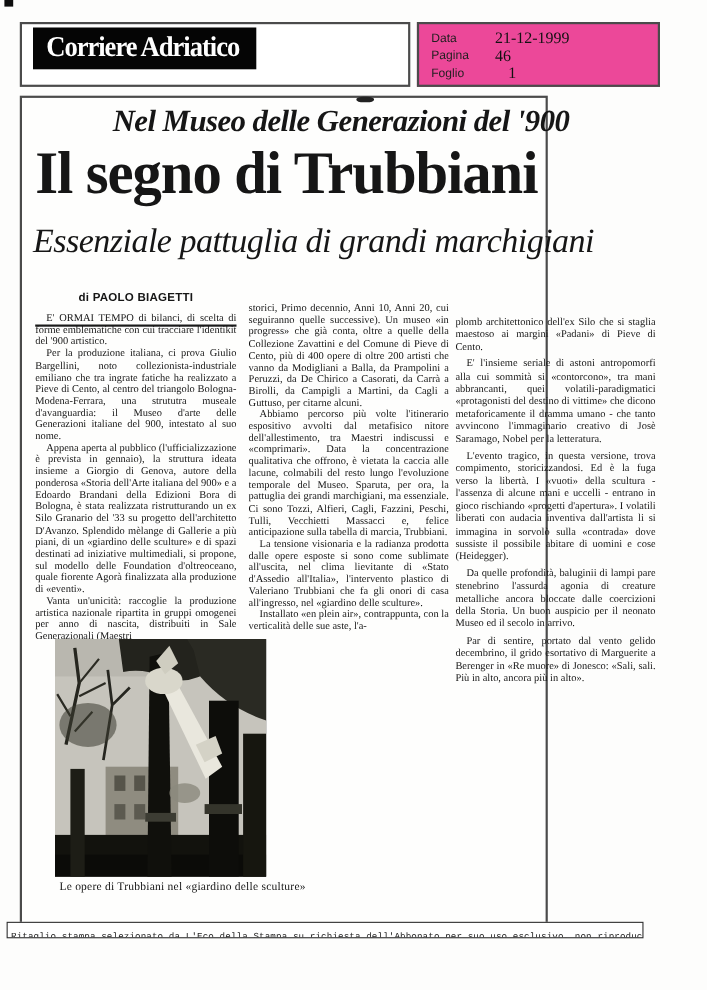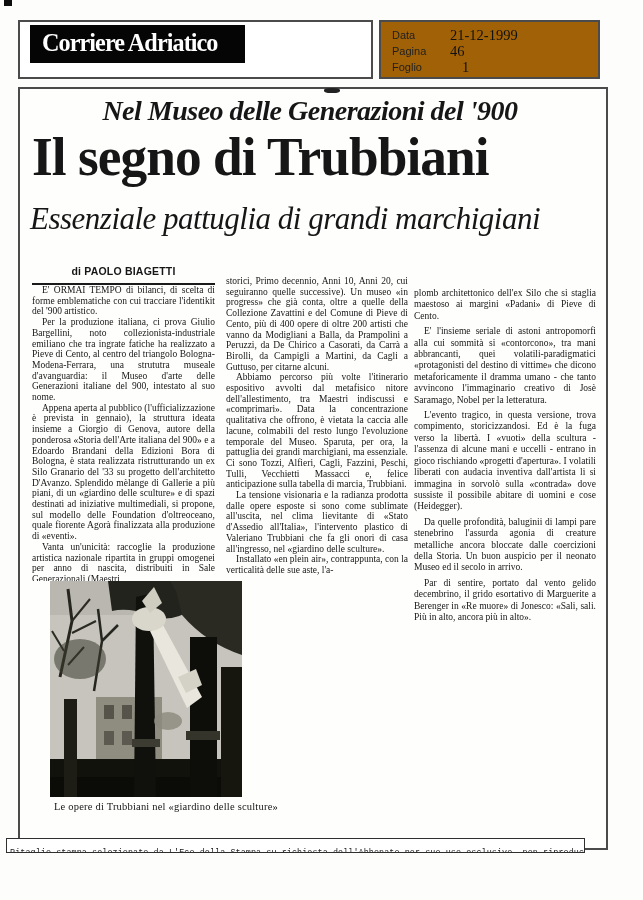--- a/index.html
+++ b/index.html
@@ -4,38 +4,38 @@
 <style>
   * { box-sizing: border-box; margin: 0; padding: 0; }
   html,body { background:#ffffff; }
   body { font-family: "Liberation Serif", serif; color:#161616; }
   .page { position:relative; width:643px; height:900px; background:#fdfdfc; overflow:hidden; }
 
   .corner-mark { position:absolute; left:4px; top:0; width:8px; height:6px; background:#0d0d0d; }
 
   
   .masthead-box { position:absolute; left:18px; top:20px; width:355px; height:59px; border:2px solid #4b4b4b; background:#fff; }
-  .masthead-bar { position:absolute; left:10px; top:3px; background:#050505; padding:3px 14px 5px 12px; }
+  .masthead-bar { position:absolute; left:10px; top:3px; background:#050505; padding:3px 2px 5px 12px; }
   .masthead-bar span { color:#ffffff; font-weight:bold; font-size:26px; letter-spacing:-1px; display:inline-block; transform:scaleX(.93); transform-origin:left center; white-space:nowrap; }
 
-  .meta-box { position:absolute; left:379px; top:20px; width:221px; height:59px; border:2px solid #4b4b4b; background:#a16207; padding:5px 0 0 11px; }
+  .meta-box { position:absolute; left:379px; top:20px; width:221px; height:59px; border:2px solid #4b4b4b; background:#ec4899; padding:5px 0 0 11px; }
   .meta-row { display:flex; line-height:16px; }
   .meta-label { font-family:"Liberation Sans", sans-serif; font-size:11px; color:#1f1f1f; width:58px; }
   .meta-value { font-size:14.5px; color:#111; }
   .meta-value.sheet { padding-left:12px; }
 
   
-  .article-box { position:absolute; left:18px; top:87px; width:590px; height:763px; border:2px solid #4b4b4b; background:#fefefd; }
+  .article-box { position:absolute; left:18px; top:87px; width:480px; height:763px; border:2px solid #4b4b4b; background:#fefefd; }
 
   .kicker-smudge { position:absolute; left:304px; top:-1px; width:16px; height:5px; background:#222; border-radius:40%; }
   .kicker { position:absolute; left:14px; top:6px; width:552px; font-size:28px; font-weight:bold; font-style:italic; letter-spacing:-0.5px; text-align:center; white-space:nowrap; }
   .headline { position:absolute; left:12px; top:36px; width:556px; font-size:55px; font-weight:bold; letter-spacing:-1px; white-space:nowrap; transform:scaleX(.97); transform-origin:left center; }
   .subhead { position:absolute; left:10px; top:112px; width:560px; font-size:31px; font-weight:normal; font-style:italic; letter-spacing:-0.5px; white-space:nowrap; }
 
-  .byline-block { position:absolute; left:12px; top:172px; width:183px; text-align:center; border-bottom:2px solid #1a1a1a; padding-bottom:4px; }
+  .byline-block { position:absolute; left:12px; top:172px; width:183px; text-align:center; border-bottom:2px solid #1a1a1a; padding-bottom:16px; }
   .byline-block span { font-family:"Liberation Sans", sans-serif; font-weight:bold; font-size:10.5px; letter-spacing:.2px; }
 
   .col { position:absolute; font-size:9.5px; line-height:10.7px; text-align:justify; overflow:hidden; }
   .col p { text-indent:10px; }
   .col p.cont { text-indent:0; }
   .col-left   { left:12px;  top:196px; width:183px; height:296px; }
   .col-middle { left:206px; top:187px; width:182px; height:318px; }
   .col-right  { left:394px; top:175px; width:182px; height:440px; line-height:11.4px;margin-top:24px; }
   .col-right p { margin-bottom:4px; }
 

